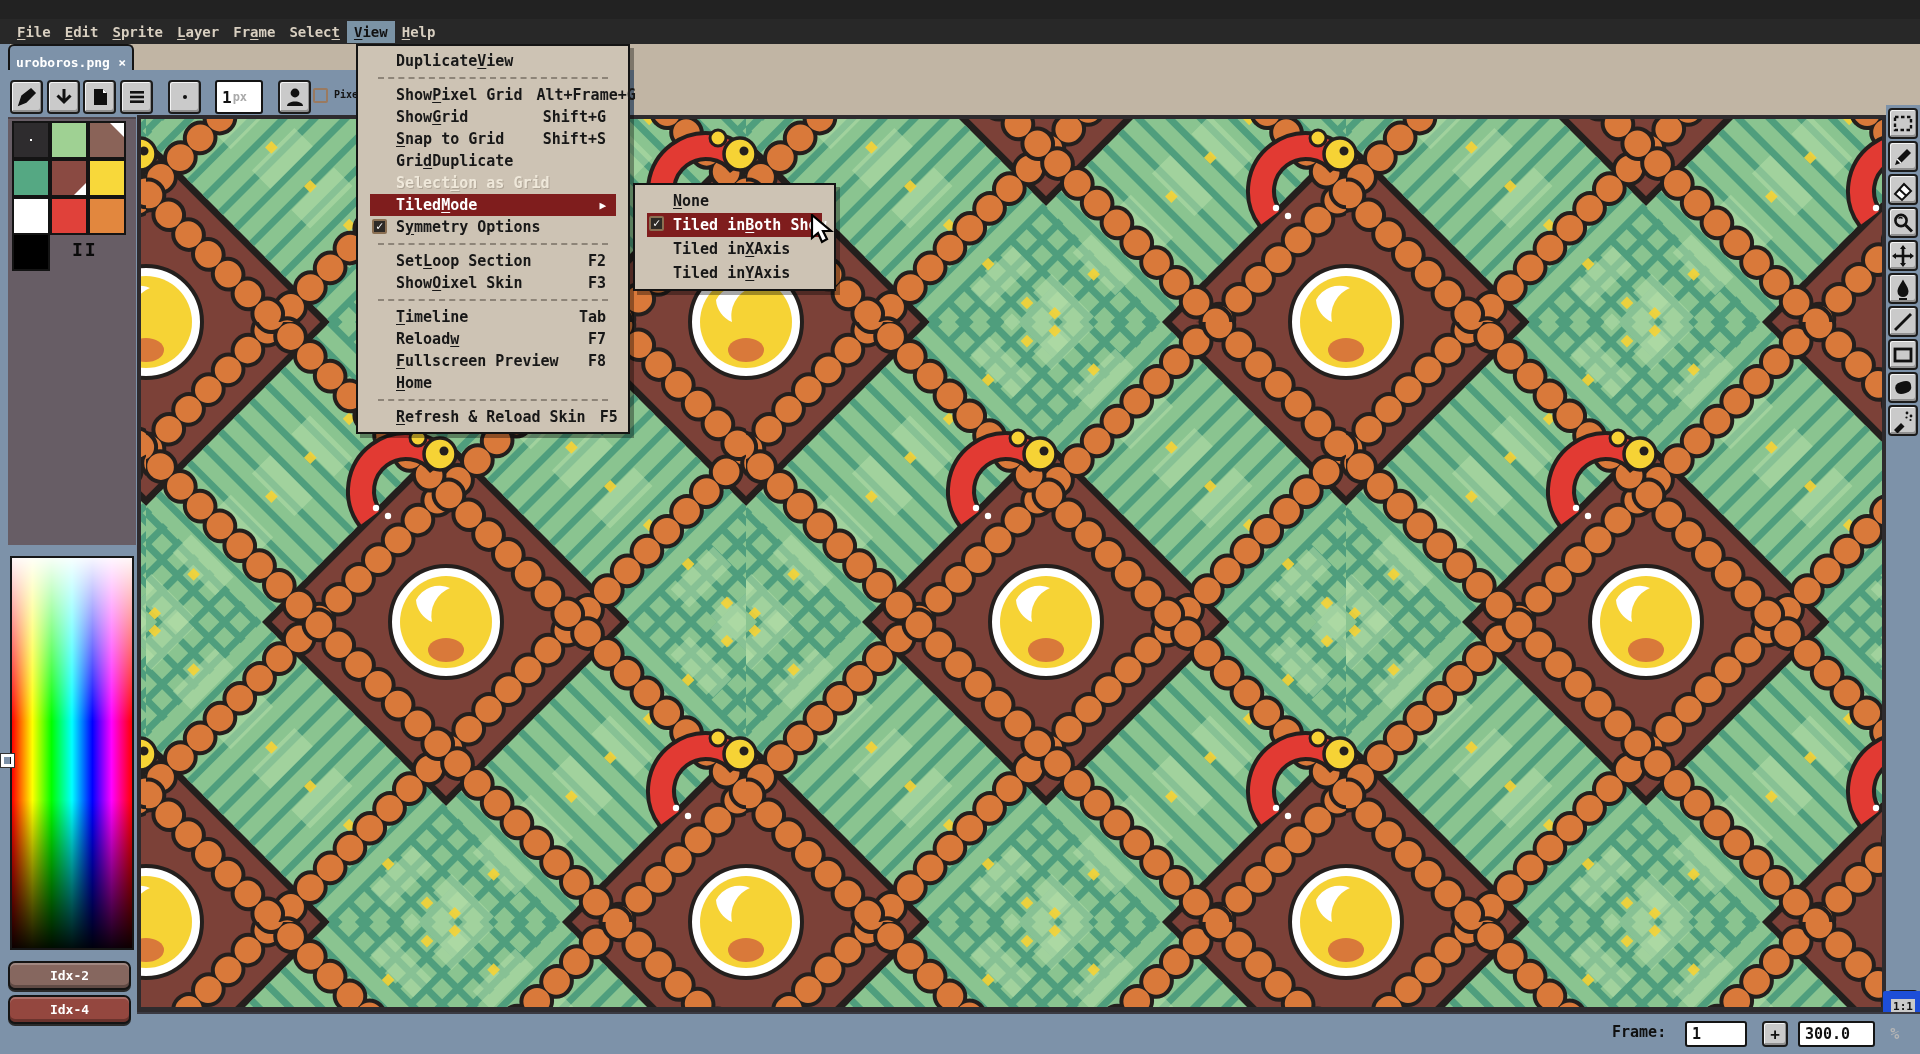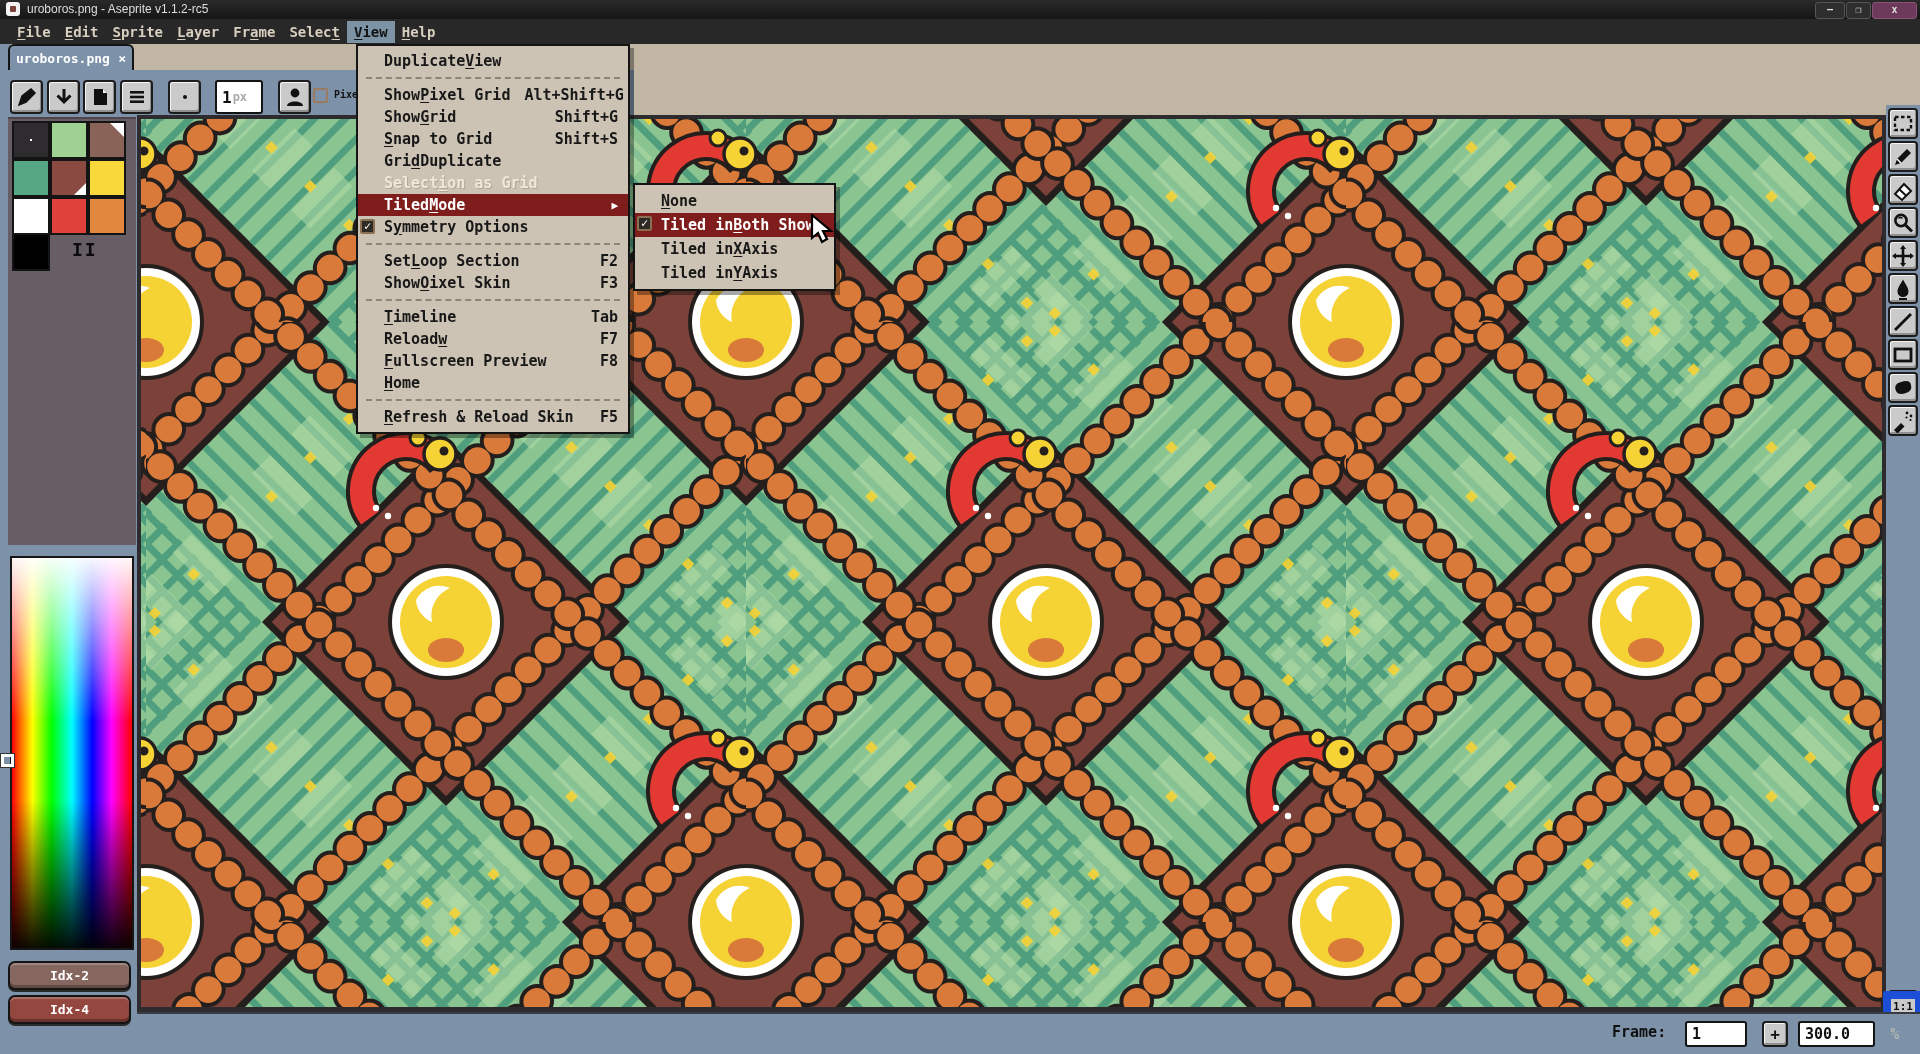--- a/index.html
+++ b/index.html
@@ -18,21 +18,21 @@
   #btn-close{left:1872px;width:43px;background:#6e3a5c;border-color:#8a5176;}
   
   #menubar{left:0;top:19px;width:1920px;height:25px;background:#282828;display:flex;align-items:center;padding-left:10px;box-sizing:border-box;}
   .mb-item{padding:3px 7px;color:#d8cfc0;font:bold 14px "DejaVu Sans Mono",monospace;cursor:default;}
   .mb-item.active{background:#7b93a5;color:#111;text-align:right;}
   .u{text-decoration:underline;text-underline-offset:2px;}
   
   #tabrow{left:0;top:44px;width:1920px;height:26px;background:#c1b5a4;}
   #tabrow-left{left:0;top:44px;width:10px;height:26px;background:#7d92a9;}
   #tab{left:8px;top:44px;width:126px;height:26px;background:#7d92a9;border:2px solid #141414;border-bottom:none;
-       border-radius:6px 6px 0 0;box-sizing:border-box;display:flex;align-items:center;padding:0 6px;gap:8px;}
+       border-radius:6px 6px 0 0;box-sizing:border-box;display:flex;align-items:flex-end;padding:0 6px;gap:8px;}
   #tab-label{color:#fff;font:bold 13px "DejaVu Sans Mono",monospace;white-space:nowrap;}
   #tab-close{color:#fff;font:bold 13px "DejaVu Sans Mono",monospace;margin-left:auto;}
   
   #ctxrow{left:0;top:70px;width:1920px;height:49px;background:#c1b5a4;}
   #ctxrow-blue{left:0;top:70px;width:634px;height:49px;background:#7d92a9;}
   .tbtn{background:#cacaca;border:2px solid #1c1c1c;border-radius:4px;box-sizing:border-box;
         box-shadow:inset 1px 1px 0 #f4f4f4, inset -1px -2px 0 #909090;color:#111;
         display:flex;align-items:center;justify-content:center;}
   .tbtn svg{display:block;}
   #sizebox{left:215px;top:80px;width:48px;height:34px;background:#fff;border:2px solid #141414;border-radius:3px;
@@ -70,21 +70,21 @@
   
   #statusbar{left:137px;top:1012px;width:1783px;height:42px;background:#7d92a9;border-top:2px solid #3a3a42;box-sizing:border-box;}
   #frame-label{left:1612px;top:1023px;font:bold 15px "DejaVu Sans Mono",monospace;color:#101010;}
   .statfield{top:1021px;height:26px;background:#fff;border:2px solid #141414;border-radius:3px;box-sizing:border-box;
              display:flex;align-items:center;padding-left:5px;font:bold 15px "DejaVu Sans Mono",monospace;color:#111;}
   #frame-input{left:1685px;width:62px;}
   #plus-btn{left:1762px;top:1021px;width:26px;height:26px;font:bold 16px "DejaVu Sans Mono",monospace;}
   #zoom-input{left:1798px;width:77px;gap:40px;}
   #zoom-input .pct{color:#b5b5b5;}
   
-  .menu{background:#cdc3b4;border:2px solid #141414;box-shadow:4px 4px 0 rgba(0,0,0,.35);box-sizing:border-box;padding:4px 0;z-index:10;}
+  .menu{background:#cdc3b4;border:2px solid #141414;box-shadow:4px 4px 0 rgba(0,0,0,.35);box-sizing:border-box;padding:4px 12px;z-index:10;}
   #viewmenu{left:356px;top:44px;width:274px;}
   #submenu{left:633px;top:183px;width:203px;z-index:11;}
   .mrow{position:relative;height:22px;display:flex;align-items:center;padding:0 10px 0 26px;
         font:bold 15px "DejaVu Sans Mono",monospace;color:#181818;white-space:nowrap;}
   #submenu .mrow{height:24px;}
   .mrow.hl{background:#7f1d1d;color:#fff;}
   .mrow.disabled{color:#efe8da;text-shadow:1px 1px 0 rgba(120,110,95,.35);}
   .mrow .sc{margin-left:auto;padding-left:14px;}
   .mrow .arrow{margin-left:auto;font-size:11px;}
   .msep{height:12px;display:flex;align-items:center;padding:0 8px;}
@@ -92,27 +92,20 @@
   .chk{position:absolute;left:2px;top:3px;width:15px;height:15px;background:#2e2a26;border:2px solid #8a6f52;border-radius:2px;
        box-sizing:border-box;color:#fff;font:bold 12px "DejaVu Sans Mono",monospace;line-height:10px;text-align:center;}
   
   #cursor{left:810px;top:214px;z-index:30;}
 </style>
 </head>
 <body>
 
 <div id="app">
 
-  <div id="titlebar" class="abs">
-    <div id="title-icon" class="abs"></div>
-    <div id="title-text" class="abs">uroboros.png - Aseprite v1.1.2-rc5</div>
-    <div id="btn-min" class="abs winbtn">–</div>
-    <div id="btn-restore" class="abs winbtn">❐</div>
-    <div id="btn-close" class="abs winbtn">x</div>
-  </div>
 
   <div id="menubar" class="abs">
       <div class="mb-item"><span></span><span class="u">F</span><span>ile</span></div>
       <div class="mb-item"><span></span><span class="u">E</span><span>dit</span></div>
       <div class="mb-item"><span></span><span class="u">S</span><span>prite</span></div>
       <div class="mb-item"><span></span><span class="u">L</span><span>ayer</span></div>
       <div class="mb-item"><span>Fr</span><span class="u">a</span><span>me</span></div>
       <div class="mb-item"><span>Selec</span><span class="u">t</span><span></span></div>
       <div class="mb-item active"><span></span><span class="u">V</span><span>iew</span></div>
       <div class="mb-item"><span></span><span class="u">H</span><span>elp</span></div>
@@ -399,21 +392,21 @@
         <span class="u">V</span>
         <span>iew</span>
       </div>
       <div class="msep">
         <i></i>
       </div>
       <div class="mrow">
         <span>Show </span>
         <span class="u">P</span>
         <span>ixel Grid</span>
-        <span class="sc">Alt+Shift+G</span>
+        <span class="sc">Alt+Frame+G</span>
       </div>
       <div class="mrow">
         <span>Show </span>
         <span class="u">G</span>
         <span>rid</span>
         <span class="sc">Shift+G</span>
       </div>
       <div class="mrow">
         <span></span>
         <span class="u">S</span>

